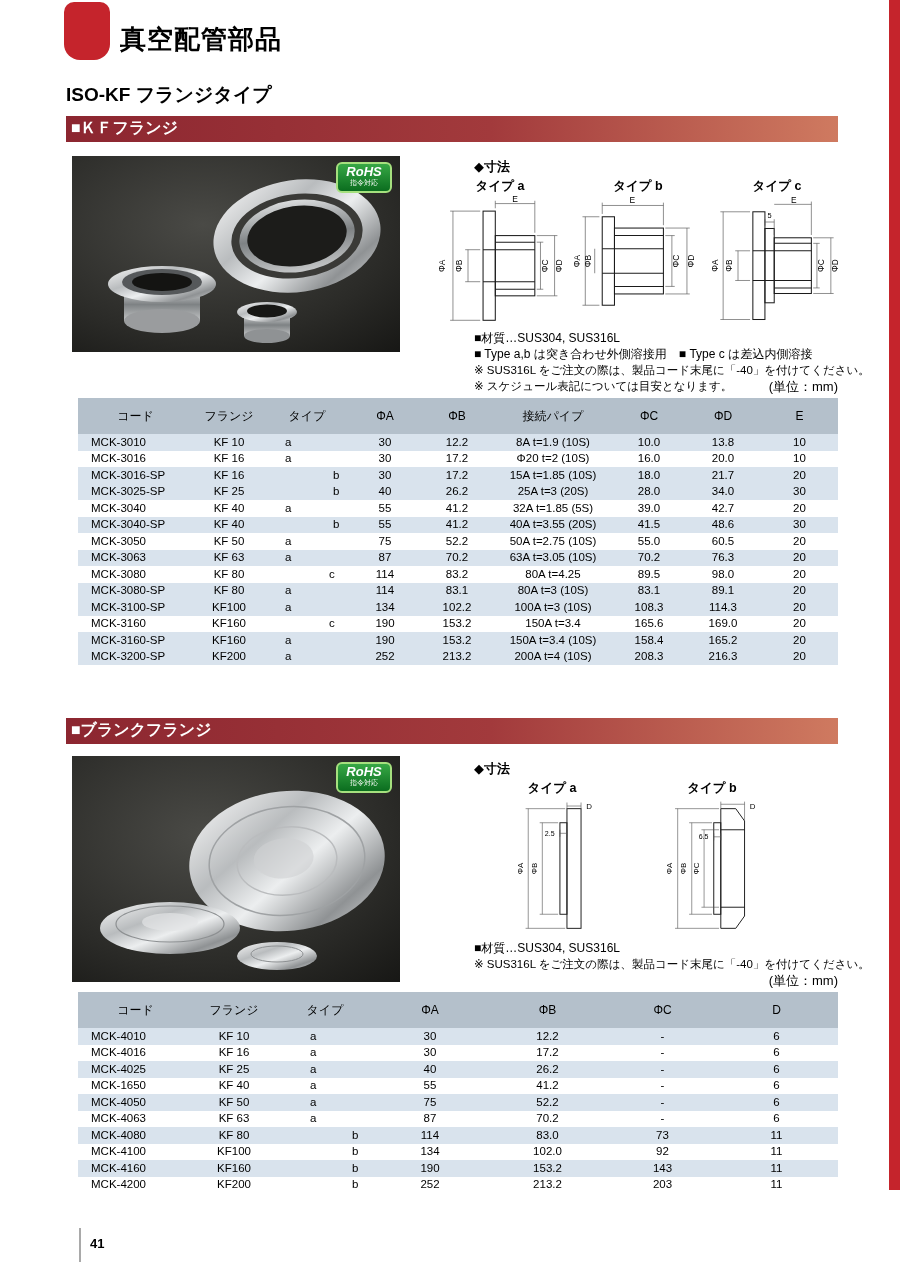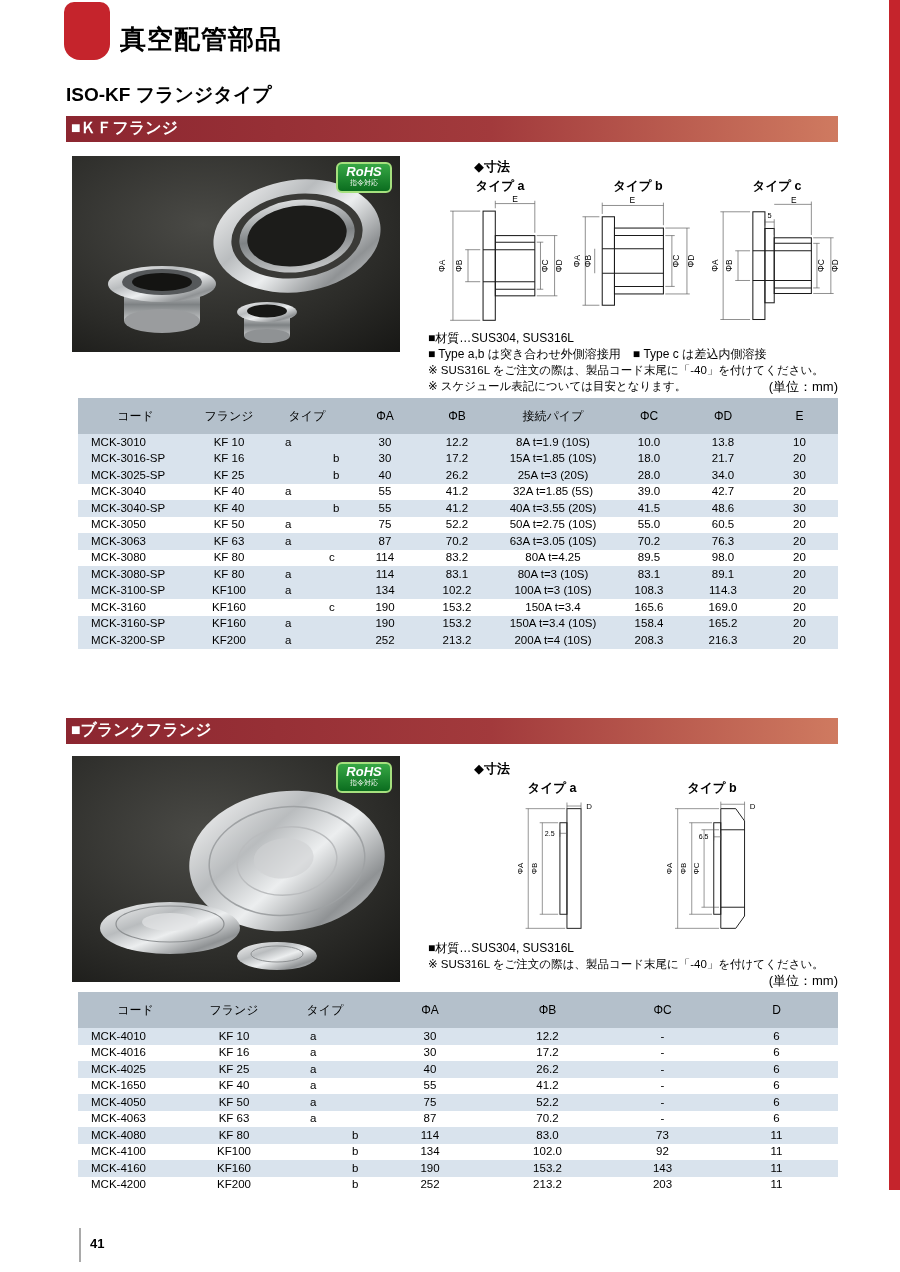--- a/index.html
+++ b/index.html
@@ -36,21 +36,21 @@
   .diagrams.s2 { gap:28px; margin-left:58px; }
   .diagram { display:flex; flex-direction:column; align-items:center; }
   .dtitle { font-weight:bold; font-size:12.5px; margin-bottom:1px; }
   .dgm .part rect, .dgm .part line, .dgm .part polygon { fill:none; stroke:#1b1b1b; stroke-width:1.1; }
   .dgm .dim line { stroke:#555; stroke-width:0.7; }
   .dgm text { font-size:9px; fill:#000; }
   .dgm text.sm { font-size:8px; }
 
   
   .notes { position:absolute; }
-  .note { font-size:12px; line-height:16px; white-space:nowrap; }
+  .note { font-size:12px; line-height:16px; white-space:nowrap;margin-left:46px; }
   .note.small { font-size:11.5px; }
   .unit { position:absolute; right:0; bottom:0; font-size:13px; }
 
   
   table.data-table { border-collapse:collapse; width:760px; table-layout:fixed; }
   .data-table th { background:var(--thead_bg,#b4c0cb); font-weight:normal; font-size:12px; height:36px; text-align:center; }
   .data-table td { height:16.5px; font-size:11.5px; line-height:1; text-align:center;
     white-space:nowrap; overflow:hidden; }
   .data-table tr.odd td { background:var(--row_alt,#d9e3ed); }
   .data-table tr.even td { background:#ffffff; }
@@ -278,20 +278,31 @@
           <td>MCK-3010</td>
           <td>KF 10</td>
           <td class="type-a">a</td>
           <td>30</td>
           <td>12.2</td>
           <td>8A t=1.9 (10S)</td>
           <td>10.0</td>
           <td>13.8</td>
           <td>10</td>
         </tr>
+        <tr class="even">
+          <td>MCK-3016</td>
+          <td>KF 16</td>
+          <td class="type-a">a</td>
+          <td>30</td>
+          <td>17.2</td>
+          <td>Φ20 t=2 (10S)</td>
+          <td>16.0</td>
+          <td>20.0</td>
+          <td>10</td>
+        </tr>
         <tr class="odd">
           <td>MCK-3016-SP</td>
           <td>KF 16</td>
           <td class="type-b">b</td>
           <td>30</td>
           <td>17.2</td>
           <td>15A t=1.85 (10S)</td>
           <td>18.0</td>
           <td>21.7</td>
           <td>20</td>

